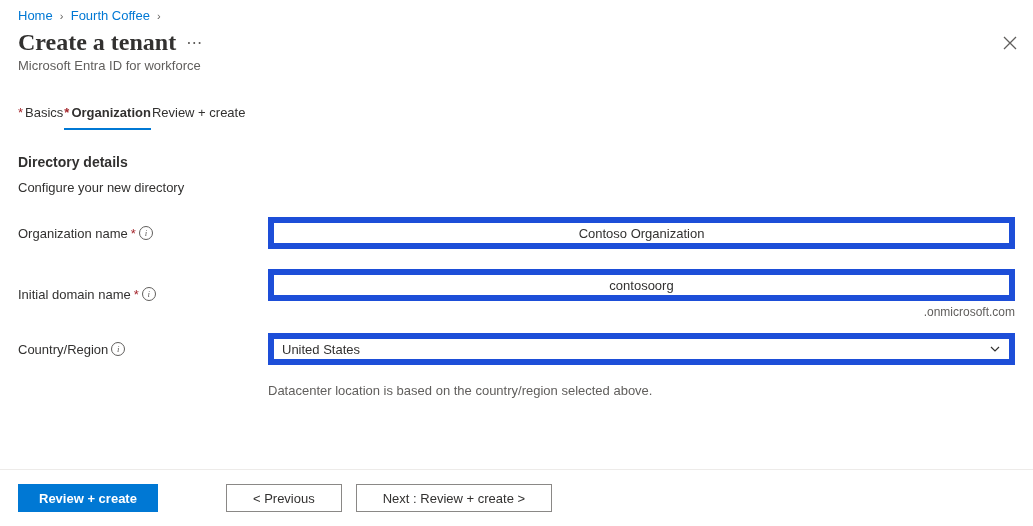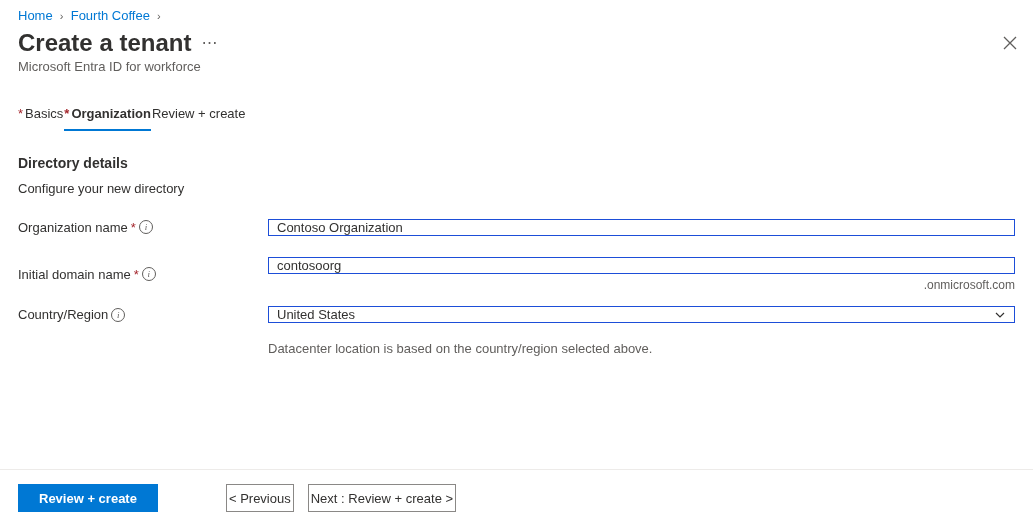--- a/index.html
+++ b/index.html
@@ -2,47 +2,47 @@
 <html><head>
   <meta charset="utf-8">
   <style>
     * { margin:0; padding:0; box-sizing:border-box; }
     body { font-family:"Segoe UI", Arial, sans-serif; background:#fff; color:#323130; width:1033px; height:526px; position:relative; overflow:hidden; }
     .content { padding:8px 18px 0 18px; }
     .breadcrumb { font-size:13px; display:flex; align-items:center; gap:2px; }
     .breadcrumb a { color:#0078d4; text-decoration:none; cursor:pointer; }
     .chev { width:14px; text-align:center; color:#605e5c; font-size:11px; }
     .title-row { display:flex; align-items:center; margin-top:6px; }
-    .title { font-size:24px; font-weight:600; }
+    .title { font-size:24px; font-weight:600;font-family:Liberation Serif, serif; }
     .ellipsis { color:#605e5c; margin-left:10px; font-size:16px; cursor:pointer; line-height:1; }
     .close { position:absolute; top:36px; right:16px; cursor:pointer; color:#605e5c; }
     .close svg { width:14px; height:14px; display:block; }
     .subtitle { font-size:13px; color:#605e5c; margin-top:2px; }
     .tabs { display:flex; gap:1px; margin-top:28px; }
     .tab { font-size:13px; color:#323130; padding:4px 0 8px 0; cursor:pointer; border-bottom:2px solid transparent; }
     .tab.active { font-weight:600; border-bottom-color:#0078d4; }
     .req-star { color:#a4262c; margin-right:2px; }
     .section-title { font-size:14px; font-weight:600; margin-top:24px; }
     .section-desc { font-size:13px; margin-top:10px; }
     .fields { margin-top:22px; }
     .row { display:flex; align-items:center; margin-bottom:20px; }
     .label { width:250px; font-size:13px; display:flex; align-items:center; gap:3px; }
     .star { color:#a4262c; font-size:13px; }
     .info { display:inline-flex; width:14px; height:14px; border:1px solid #605e5c; border-radius:50%; font-size:9px; align-items:center; justify-content:center; color:#605e5c; cursor:default; font-style:italic; font-family:Georgia,serif; }
     .input-wrap { flex:1; position:relative; }
-    input.text, .select { width:100%; height:17px; border:1px solid #1d4ed8; padding:0 8px; font-size:13px; font-family:inherit; background:#fff; color:#323130; outline:none; }
+    input.text, .select { width:100%; height:32px; border:6px solid #1d4ed8; padding:0 8px; font-size:13px; font-family:inherit; background:#fff; color:#323130; outline:none;text-align:center; }
     .select { display:flex; align-items:center; justify-content:space-between; cursor:pointer;gap:24px; }
     .chev-down svg { width:12px; height:12px; display:block; }
     .suffix { font-size:12px; color:#605e5c; text-align:right; margin-top:4px; }
     .dc-row { display:flex; align-items:center; gap:8px; margin-left:250px; margin-top:-8px; margin-bottom:12px; font-size:13px; color:#323130; }
     .check-icon { width:16px; height:16px; display:inline-flex; align-items:center; justify-content:center; border-radius:50%; background:#107c10; color:#fff; }
     .check-icon svg { width:10px; height:10px; display:block; }
     .dc-note { margin-left:250px; font-size:13px; color:#605e5c; }
     .footer { position:absolute; left:0; right:0; bottom:14px; border-top:1px solid #edebe9; padding:14px 18px 0 18px; display:flex; align-items:center; gap:14px; }
-    .btn { height:28px; padding:0 2px; font-size:13px; border:1px solid #8a8886; background:#fff; color:#323130; cursor:pointer; font-family:inherit; }
+    .btn { height:28px; padding:0 26px; font-size:13px; border:1px solid #8a8886; background:#fff; color:#323130; cursor:pointer; font-family:inherit; }
     .btn.primary { background:#0078d4; border-color:#0078d4; color:#fff; font-weight:600; padding:0 20px; }
     .gap { width:40px; }
   </style>
 </head>
 <body>
 
 <div class="content">
 
   <div class="breadcrumb">
     <a>Home</a>

